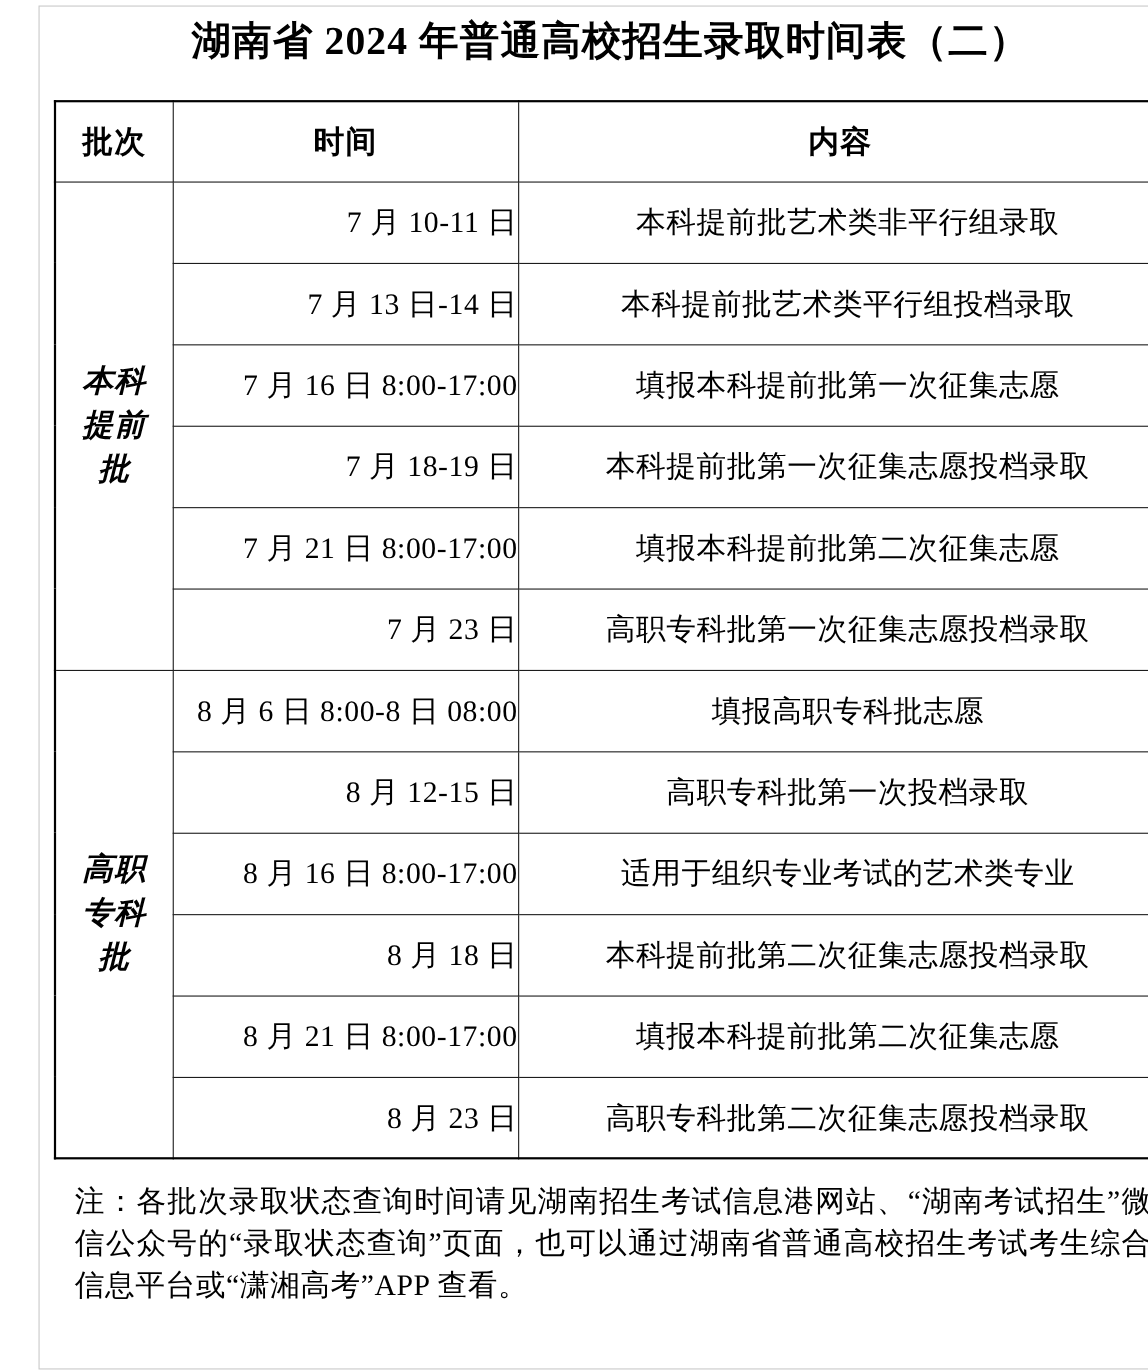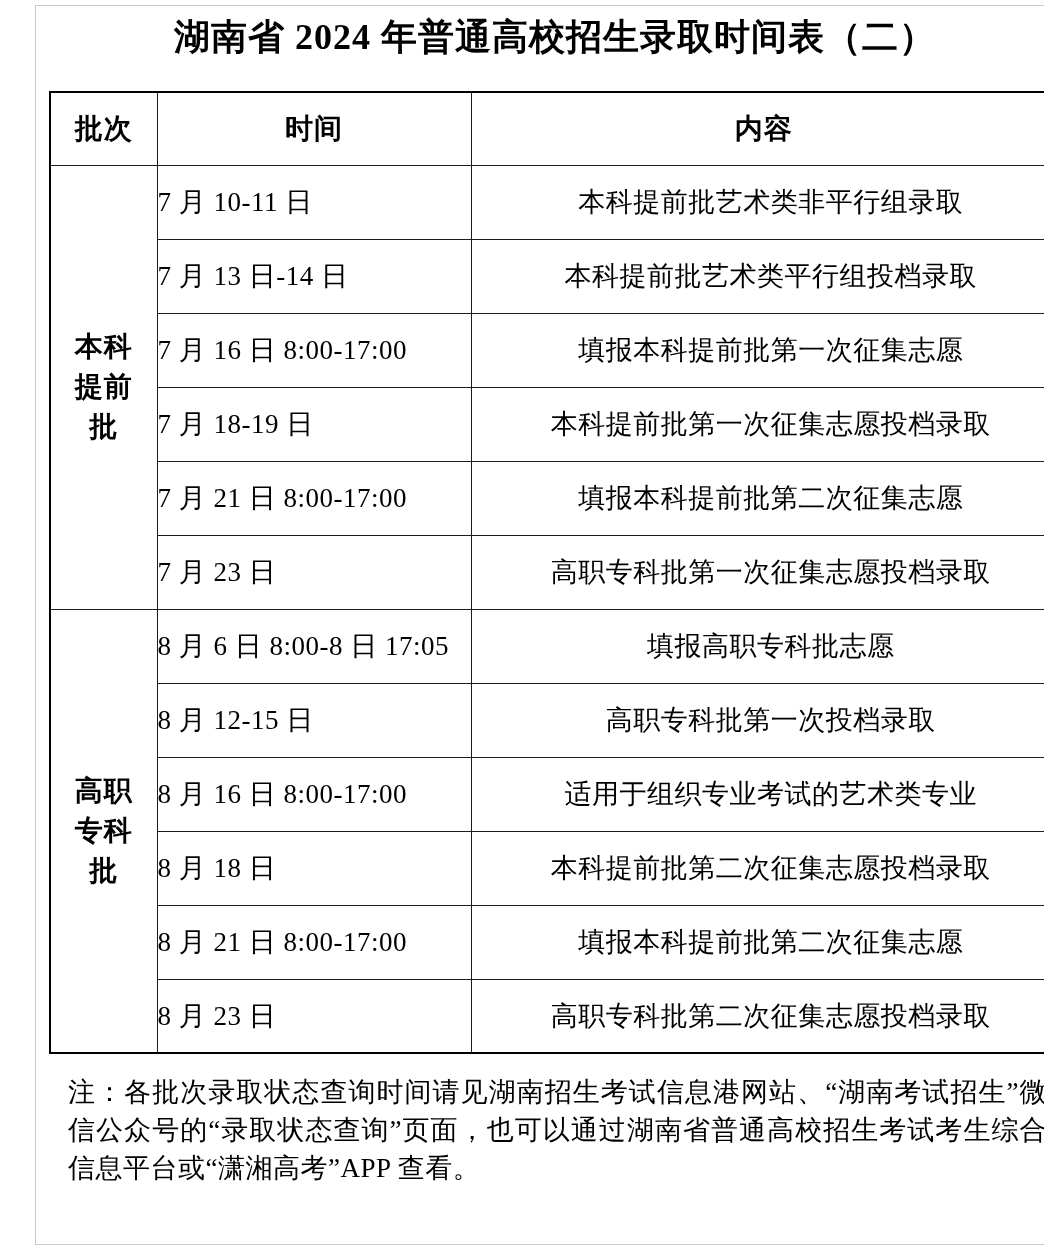--- a/index.html
+++ b/index.html
@@ -65,37 +65,38 @@
   }
   .schedule thead tr { height: 73px; }
   .schedule tbody tr { height: 74px; }
   .schedule th {
     font-size: 28px;
     font-weight: 700;
     text-align: center;
     letter-spacing: 1px;
   }
   td.time {
-    text-align: left;
+    text-align: right;
     font-size: 27px;
     letter-spacing: 0.5px;
   }
   td.content {
     text-align: center;
     font-size: 27px;
     padding-left: 14px;
     letter-spacing: 0.5px;
   }
   td.batch {
     text-align: center;
     font-size: 28px;
     font-weight: 700;
     line-height: 40px;
     white-space: pre-line;
     letter-spacing: 1px;
+    font-style: italic;
   }
   .note {
     margin: 19px 30px 0 35px;
     width: 979px;
     font-size: 27px;
     font-weight: 400;
     line-height: 38px;
     text-align: justify;
     letter-spacing: 0.5px;
   }
@@ -146,21 +147,21 @@
         <td class="content">填报本科提前批第二次征集志愿</td>
       </tr>
       <tr>
         <td class="time">7 月 23 日</td>
         <td class="content">高职专科批第一次征集志愿投档录取</td>
       </tr>
       <tr>
         <td class="batch" rowspan="6">高职
 专科
 批</td>
-        <td class="time">8 月 6 日 8:00-8 日 17:05</td>
+        <td class="time">8 月 6 日 8:00-8 日 08:00</td>
         <td class="content">填报高职专科批志愿</td>
       </tr>
       <tr>
         <td class="time">8 月 12-15 日</td>
         <td class="content">高职专科批第一次投档录取</td>
       </tr>
       <tr>
         <td class="time">8 月 16 日 8:00-17:00</td>
         <td class="content">适用于组织专业考试的艺术类专业</td>
       </tr>

